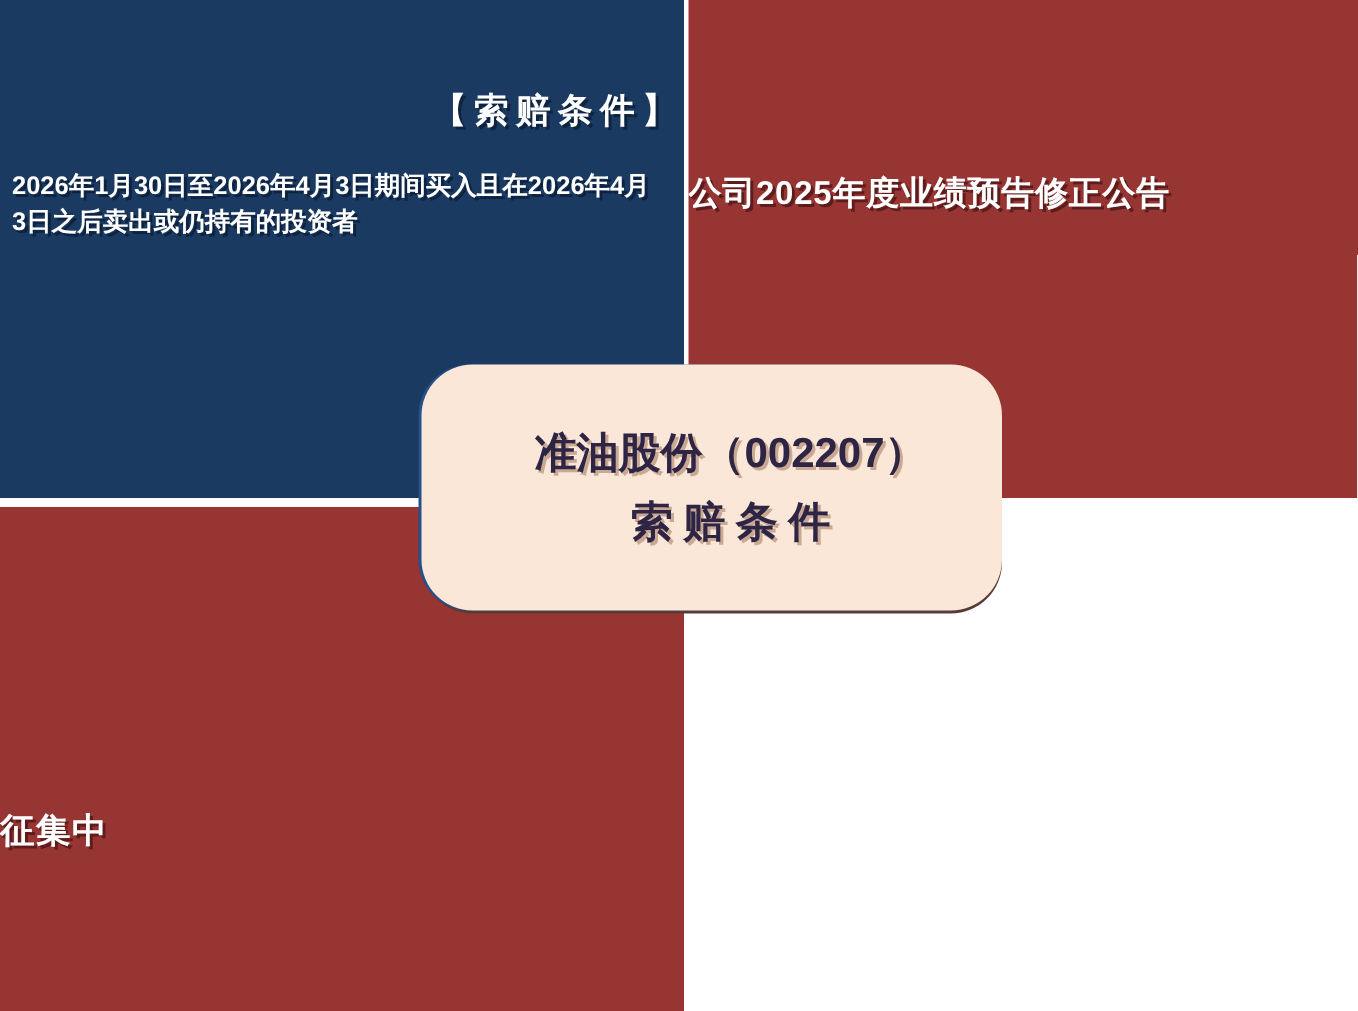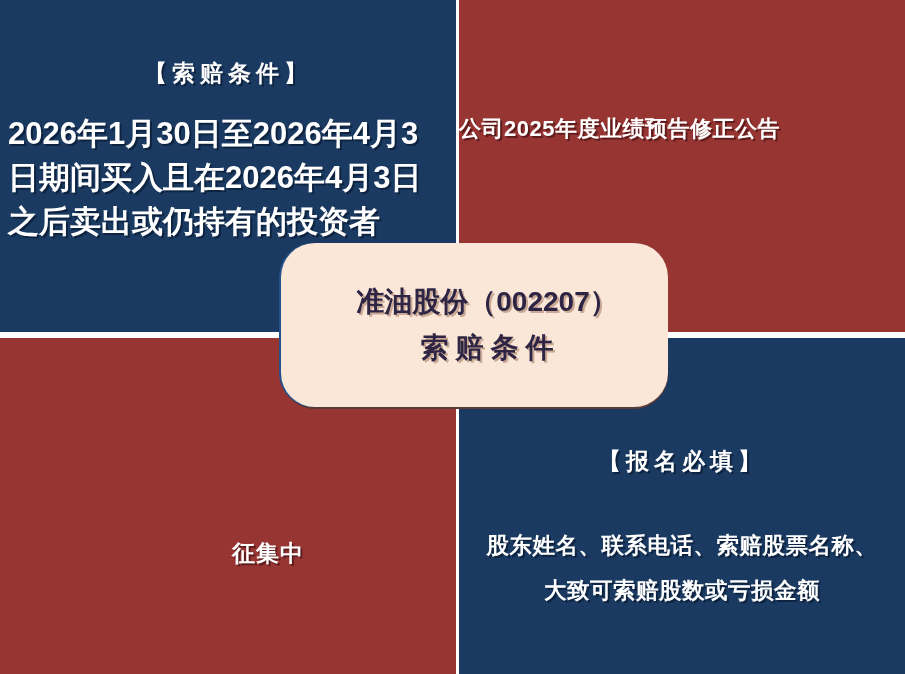--- a/index.html
+++ b/index.html
@@ -38,59 +38,58 @@
     text-align: center;
     color: #ffffff;
     font-size: 23px;
     font-weight: bold;
     letter-spacing: 5px;
     white-space: nowrap;
   }
   .sh-navy  { text-shadow: 2px 2px 0 #0d2340; }
   .sh-red   { text-shadow: 2px 2px 0 #5e1d1c; }
 
-  .quad-tl .quad-heading { top: 58px; }
+  .quad-tl .quad-heading { top: 58px; text-align: right; }
   .quad-tr .quad-heading { top: 55px; }
   .quad-bl .quad-heading { top: 110px; }
   .quad-br .quad-heading { top: 108px; }
 
   
   .quad-body {
     position: absolute;
     color: #ffffff;
     font-weight: bold;
     line-height: 1.42;
   }
   .tb-navy { text-shadow: 2px 2px 0 #0d2340; }
   .tb-red  { text-shadow: 2px 2px 0 #5e1d1c; }
 
   .body-tl {
     left: 8px;
     top: 112px;
     width: 432px;
-    font-size: 31px;
+    font-size: 17px;
     text-align: left;
     letter-spacing: 0px;
   }
   .body-tr {
     left: 0;
     top: 113px;
     width: 100%;
     font-size: 22px;
     text-align: left;
     letter-spacing: 0.5px;
   }
   .body-bl {
     left: 0;
     top: 199px;
     width: 100%;
     font-size: 23px;
-    text-align: center;
+    text-align: left;
     letter-spacing: 1px;
-    padding-left: 40px;
   }
   .body-br {
     left: 0;
     top: 185px;
     width: 100%;
     font-size: 22.5px;
     text-align: center;
     line-height: 2.0;
     letter-spacing: 0.5px;
   }
@@ -140,26 +139,19 @@
   </div>
 
   <div class="quad quad-tr">
     <div class="quad-body tb-red body-tr">公司2025年度业绩预告修正公告</div>
   </div>
 
   <div class="quad quad-bl">
     <div class="quad-body tb-red body-bl">征集中</div>
   </div>
 
-  <div class="quad quad-br">
-    <div class="quad-heading sh-navy">【报名必填】</div>
-    <div class="quad-body tb-navy body-br">
-      <div>股东姓名、联系电话、索赔股票名称、</div>
-      <div>大致可索赔股数或亏损金额</div>
-    </div>
-  </div>
 
   <div class="center-badge">
     <div class="badge-line badge-line-1">准油股份（002207）</div>
     <div class="badge-line badge-line-2">索赔条件</div>
   </div>
 
 </div>
 
 </body></html>

